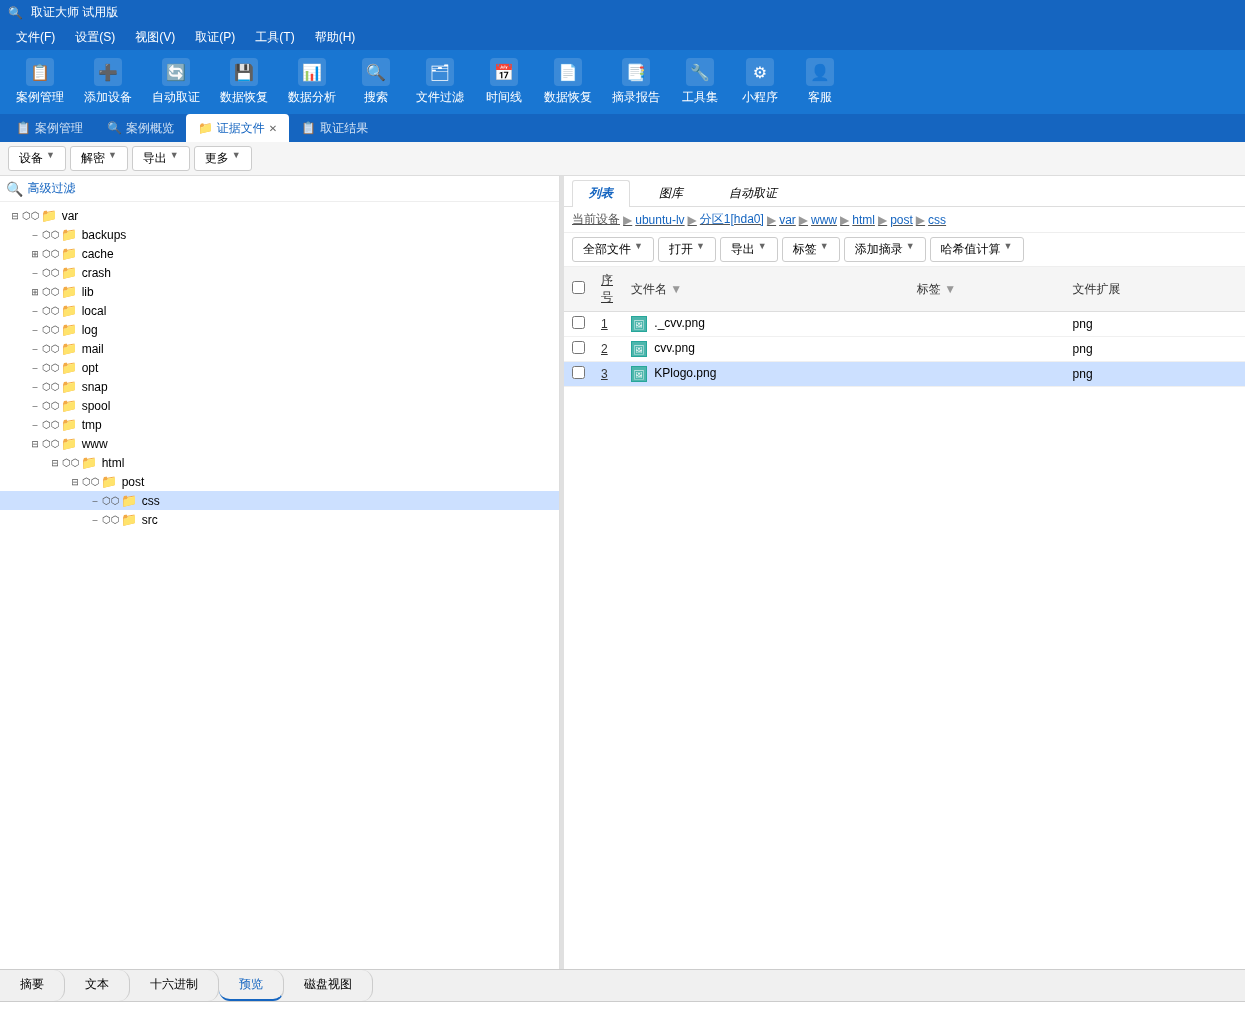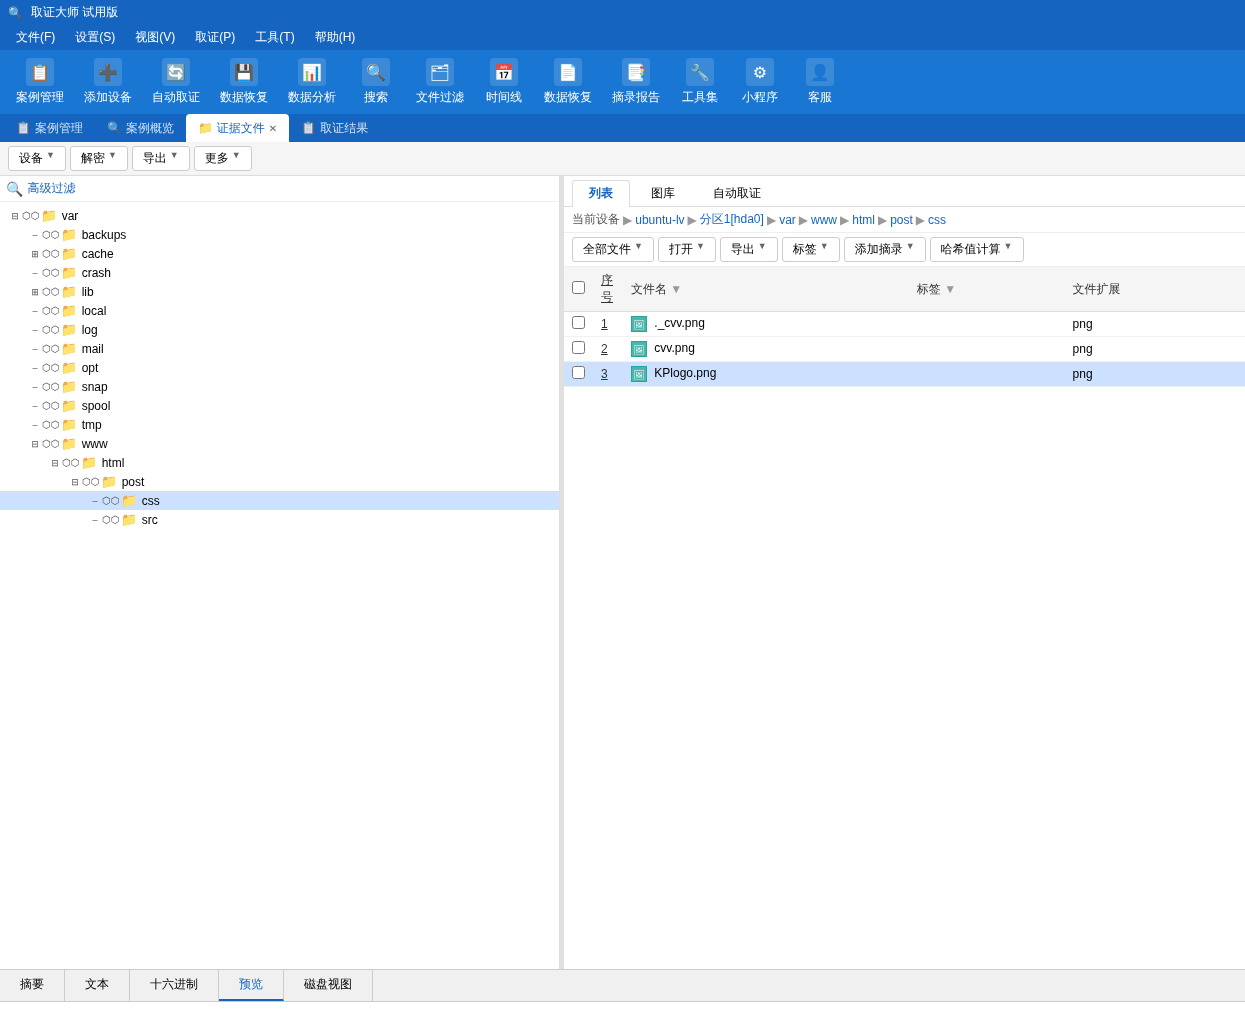--- a/index.html
+++ b/index.html
@@ -159,21 +159,22 @@
     .right-panel {
       flex: 1;
       display: flex;
       flex-direction: column;
       background: white;
     }
     .right-tabs {
       display: flex;
       border-bottom: 1px solid #ddd;
       padding: 4px 8px 0;
-      gap: 4px;
+      gap: 12px;
+      font-style: italic;
     }
     .right-tab {
       padding: 4px 16px;
       cursor: pointer;
       font-size: 12px;
       border: 1px solid transparent;
       border-bottom: none;
       border-radius: 3px 3px 0 0;
     }
     .right-tab.active {
@@ -187,20 +188,21 @@
 
     
     .breadcrumb {
       padding: 4px 8px;
       font-size: 12px;
       color: #555;
       border-bottom: 1px solid #eee;
       display: flex;
       align-items: center;
       gap: 3px;
+      text-decoration: underline;
     }
     .breadcrumb a { color: #1565c0; cursor: pointer; text-decoration: none; }
     .breadcrumb .sep { color: #999; }
 
     
     .file-action-bar {
       padding: 4px 8px;
       display: flex;
       gap: 4px;
       align-items: center;
@@ -241,20 +243,21 @@
       display: flex;
       background: #f0f0f0;
       border-top: 1px solid #ccc;
       border-bottom: 1px solid #ccc;
     }
     .bottom-tab {
       padding: 6px 20px;
       cursor: pointer;
       font-size: 12px;
       border-right: 1px solid #ccc;
+      border-radius: 11px;
     }
     .bottom-tab.active { color: #1565c0; border-bottom: 2px solid #1565c0; }
 
     
     .preview-area {
       flex: 1;
       background: white;
       display: flex;
       align-items: flex-start;
       justify-content: flex-start;

